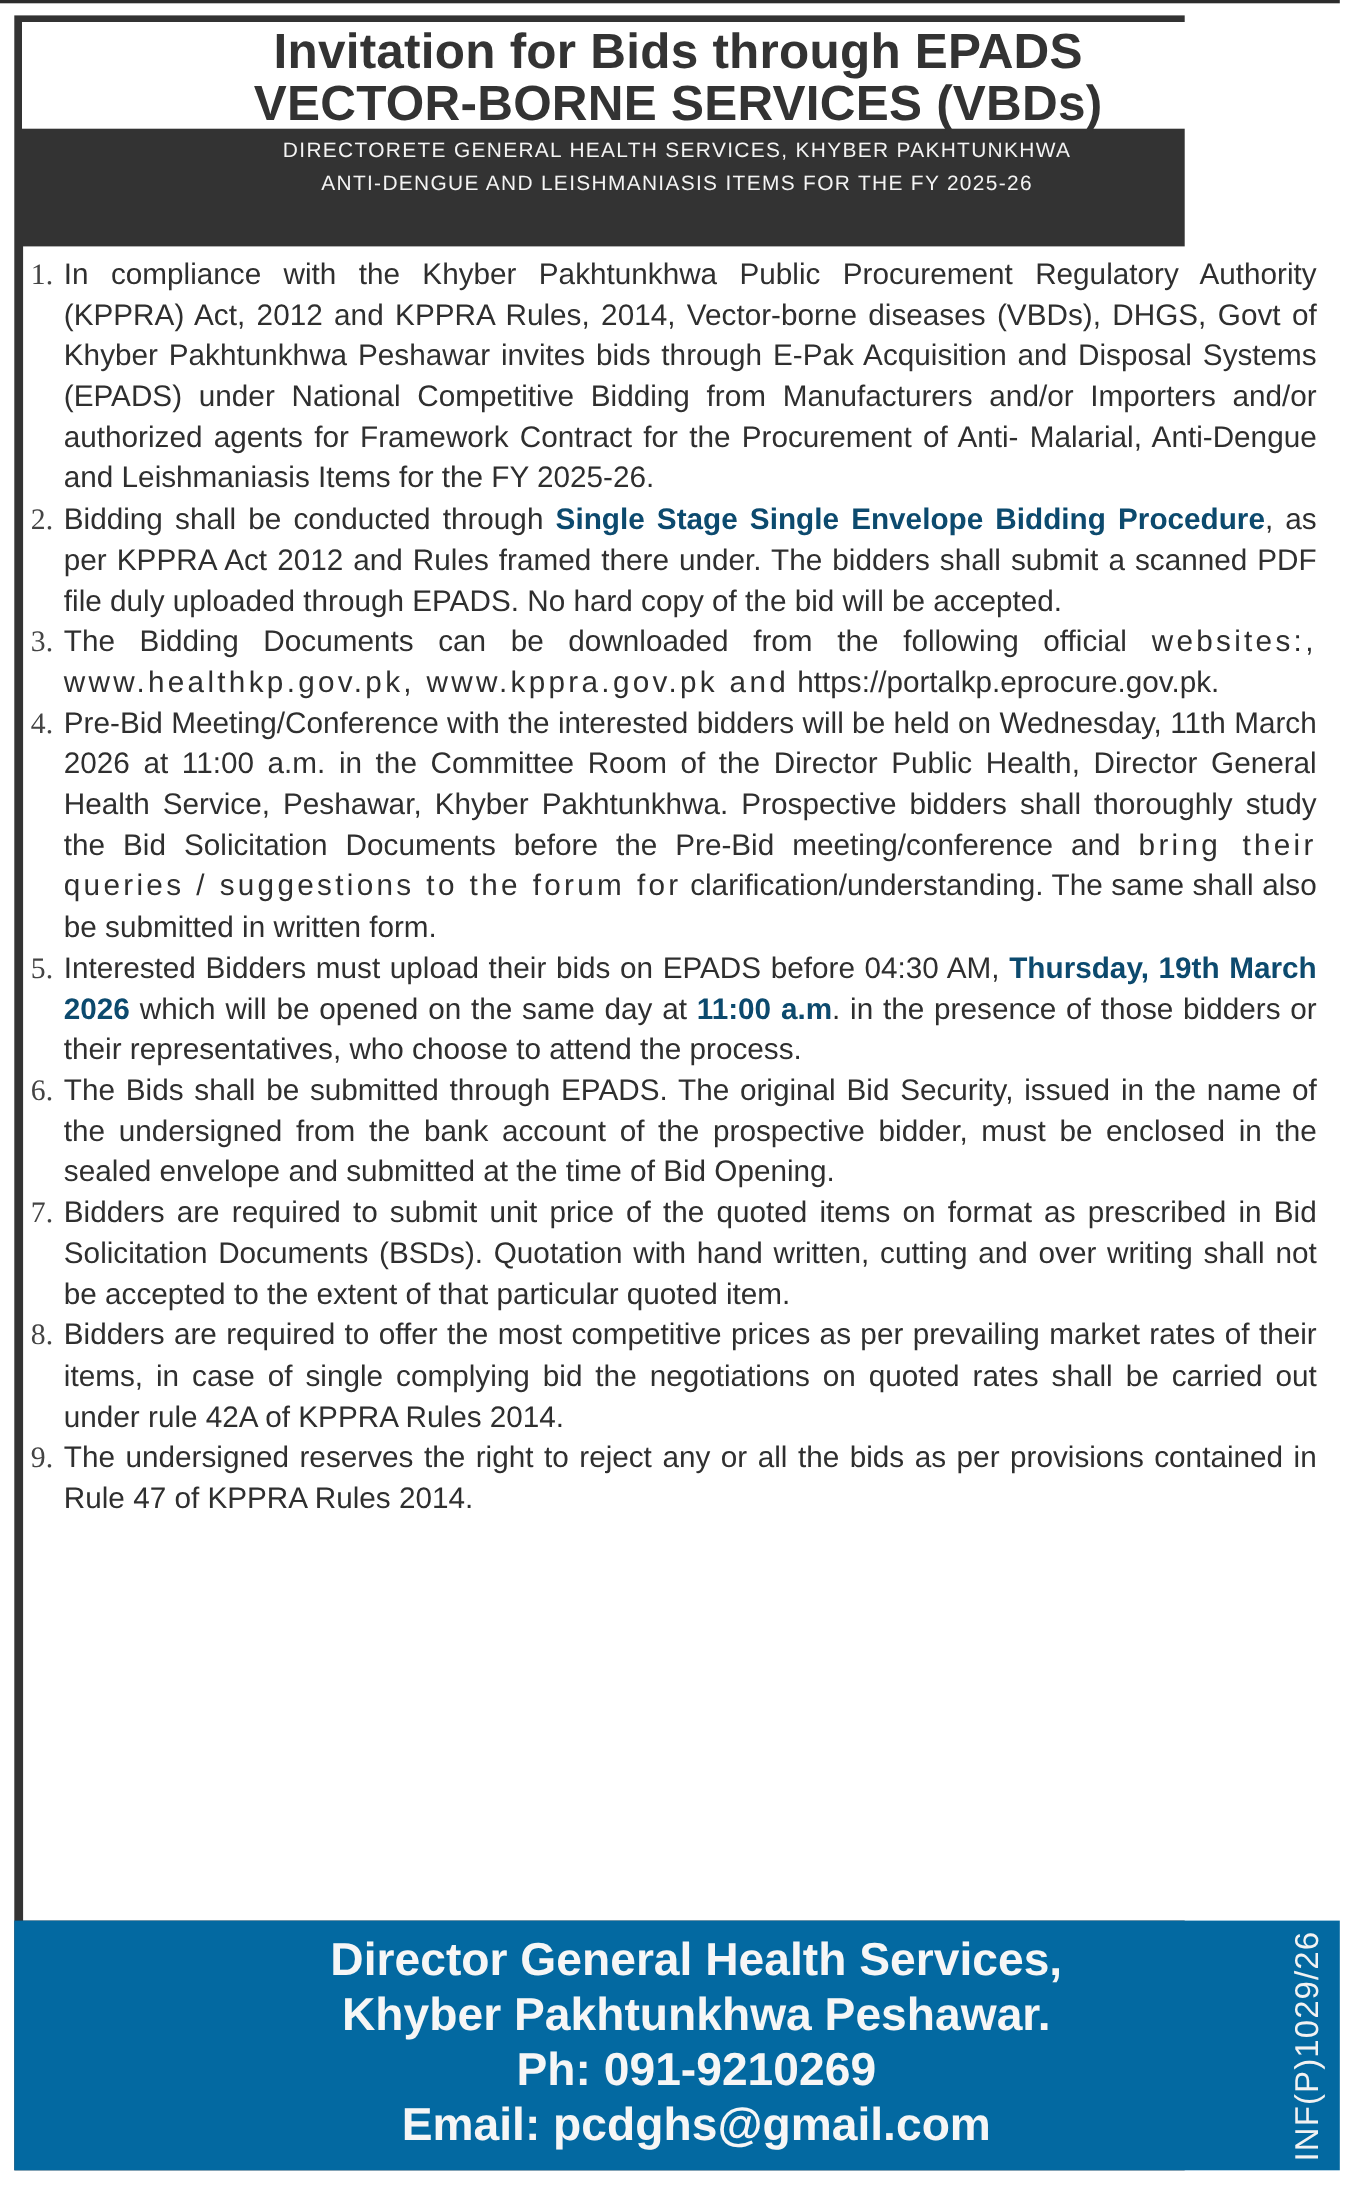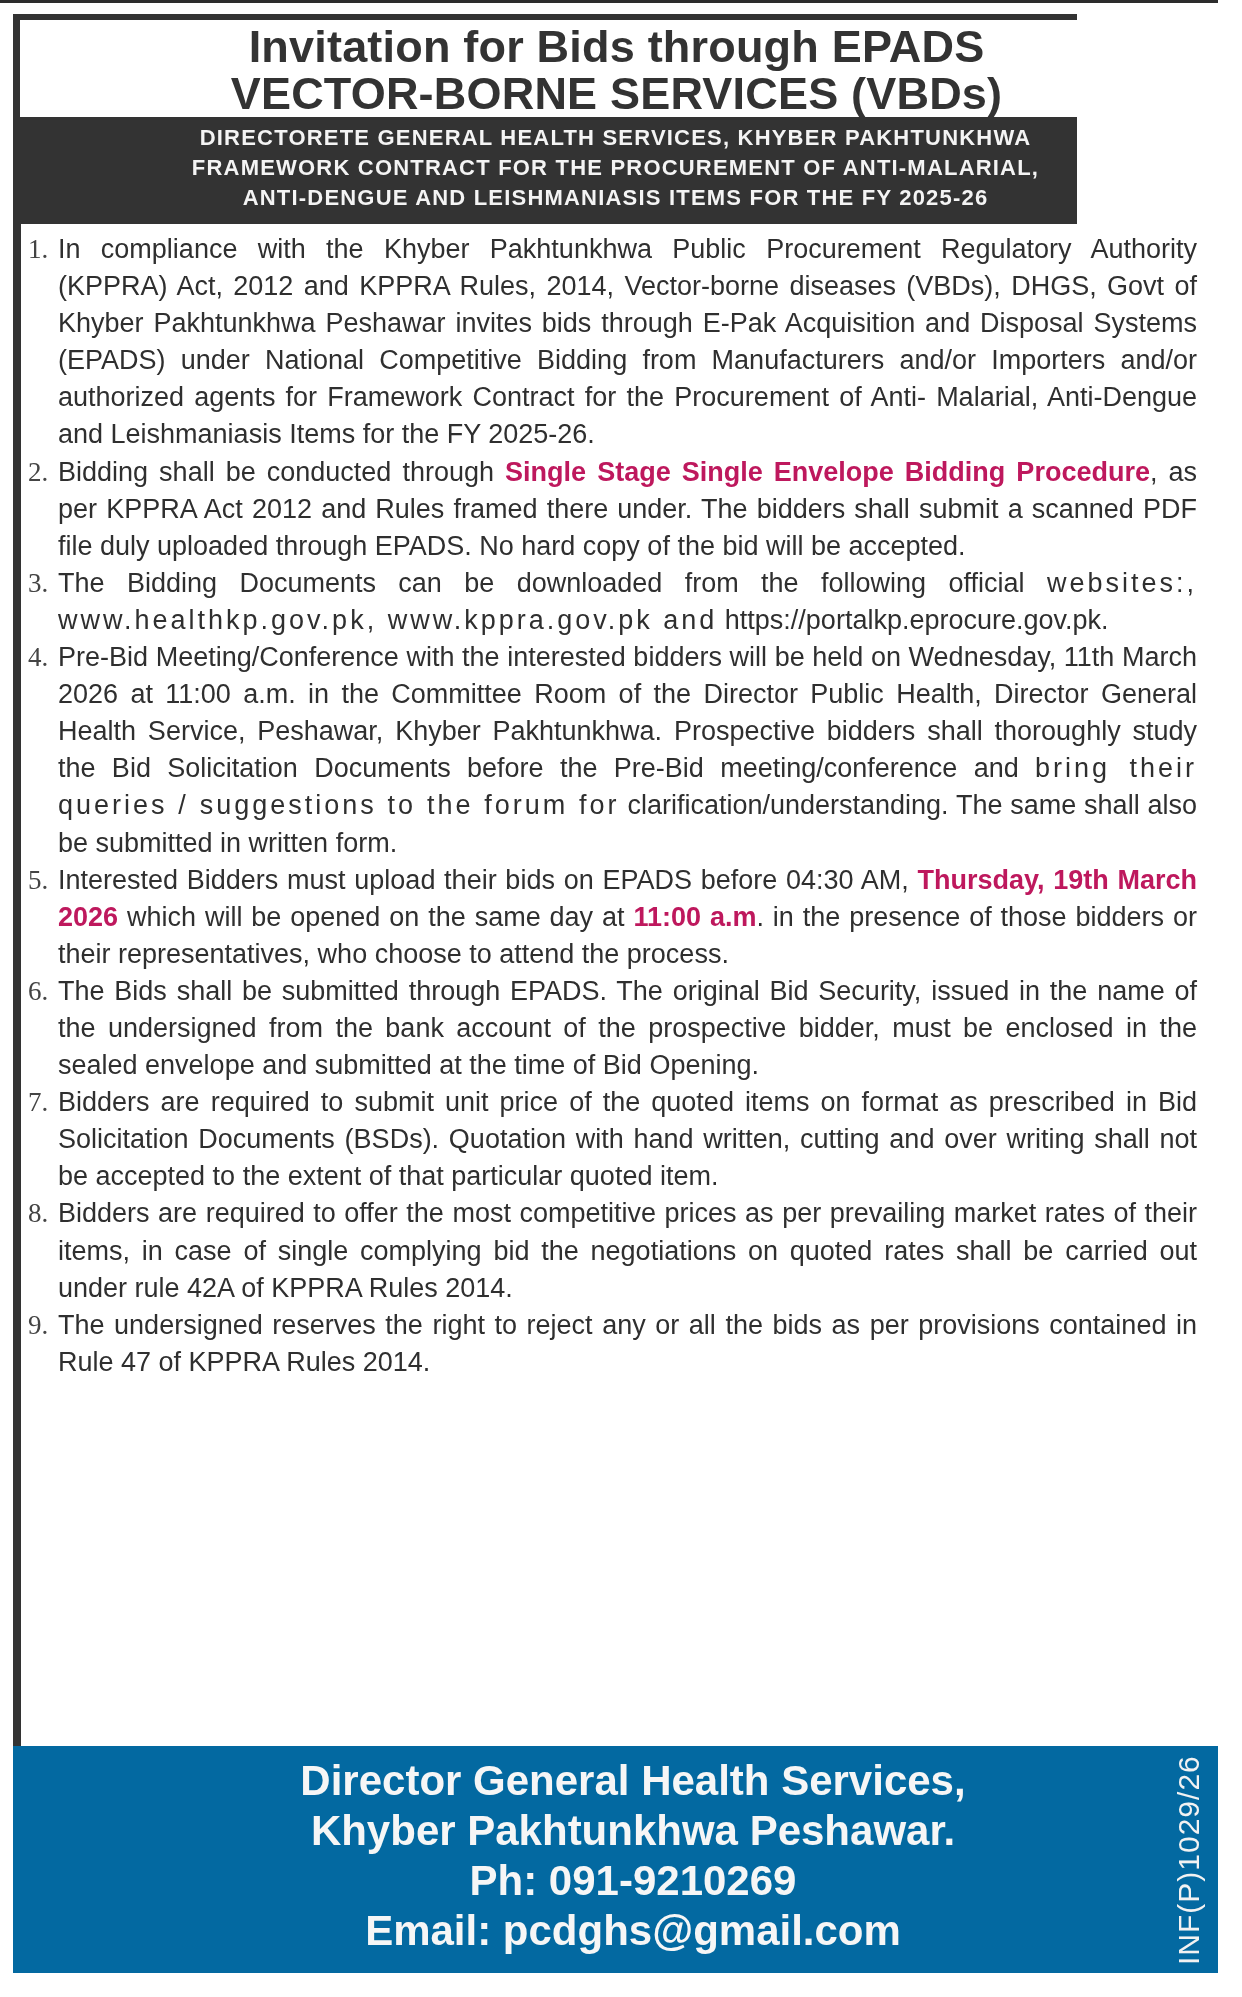--- a/index.html
+++ b/index.html
@@ -19,38 +19,38 @@
   .title-line {
     font-weight: bold; font-size: 45px; line-height: 47px; color: #333333;
     letter-spacing: 0.2px; white-space: nowrap;
   }
   .title-line.l1 { margin-top: 3px; }
   .sub-box {
     position: absolute; left: 0; top: 103px; width: 1205px; height: 105px;
     text-align: center; color: #f4f4f4;
   }
   .sub-line {
-    font-weight: bold; font-size: 22px; line-height: 30px; letter-spacing: 1.2px;
+    font-weight: normal; font-size: 19px; line-height: 30px; letter-spacing: 1.2px;
     white-space: nowrap;
   }
   .sub-line.first { margin-top: 6px; }
   .body-box {
     position: absolute; left: 8px; top: 210px; width: 1192px; height: 1522px;
     background: #ffffff;
   }
   ol.clauses { list-style: none; margin: 0; padding: 7px 16px 0 7px; }
   .clause {
     position: relative; padding-left: 30px; font-size: 27px; line-height: 37.1px;
     text-align: justify; color: #2f2f2f;
   }
   .clause .num {
     position: absolute; left: 0; top: 0; font-family: "Liberation Serif", serif;
     font-size: 27px; color: #444;
   }
-  .clause b { font-weight: bold; color: #be185d; }
+  .clause b { font-weight: bold; color: #0c4a6e; }
   .clause .spread { letter-spacing: 3px; }
   .footer {
     position: absolute; left: 0; top: 1732px; width: 1205px; height: 227px;
     background: #0369a1;
   }
   .footer-lines {
     position: absolute; left: 150px; width: 940px; top: 10px; text-align: center; color: #f6f6f6;
   }
   .footer-line {
     font-weight: bold; font-size: 42px; line-height: 50px; white-space: nowrap;
@@ -70,21 +70,20 @@
 
 <div class="frame">
 
   <div class="title-box">
     <div class="title-line l1">Invitation for Bids through EPADS</div>
     <div class="title-line">VECTOR-BORNE SERVICES (VBDs)</div>
   </div>
 
   <div class="sub-box">
     <div class="sub-line first">DIRECTORETE GENERAL HEALTH SERVICES, KHYBER PAKHTUNKHWA</div>
-    <div class="sub-line">FRAMEWORK CONTRACT FOR THE PROCUREMENT OF ANTI-MALARIAL,</div>
     <div class="sub-line">ANTI-DENGUE AND LEISHMANIASIS ITEMS FOR THE FY 2025-26</div>
   </div>
 
   <div class="body-box">
     <ol class="clauses">
 
       <li class="clause">
         <span class="num">1.</span>
         <span>In compliance with the Khyber Pakhtunkhwa Public Procurement Regulatory Authority (KPPRA) Act, 2012 and KPPRA Rules, 2014, Vector-borne diseases (VBDs), DHGS, Govt of Khyber Pakhtunkhwa Peshawar invites bids through E-Pak Acquisition and Disposal Systems (EPADS) under National Competitive Bidding from Manufacturers and/or Importers and/or authorized agents for Framework Contract for the Procurement of Anti- Malarial, Anti-Dengue and Leishmaniasis Items for the FY 2025-26.</span>
       </li>

